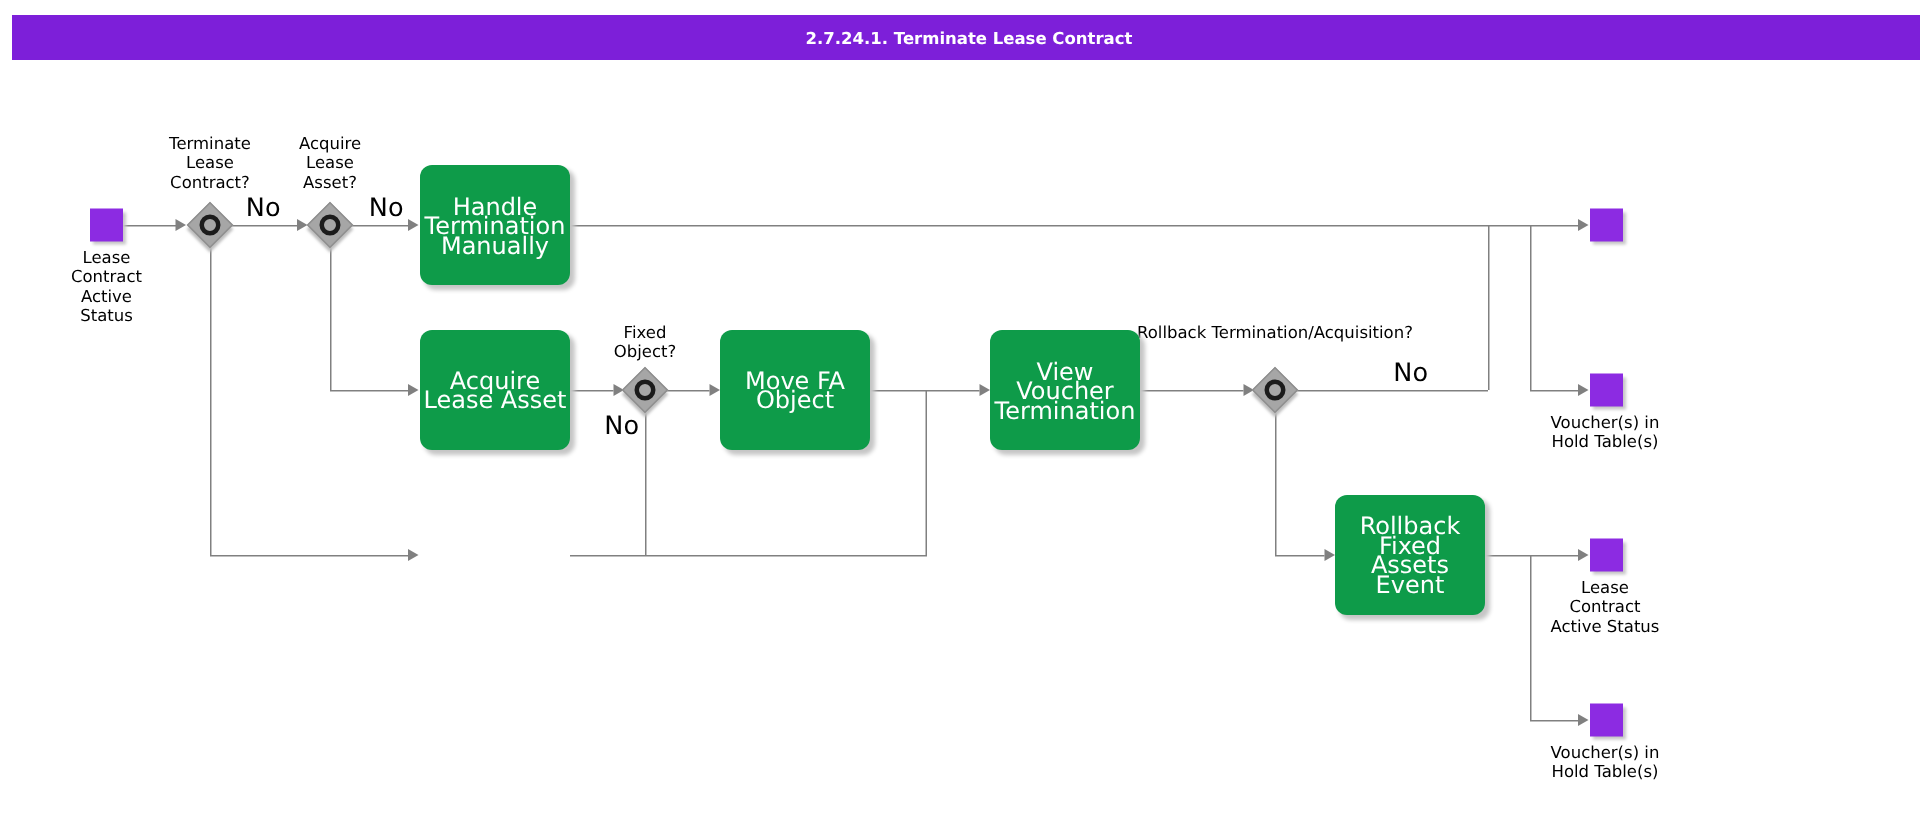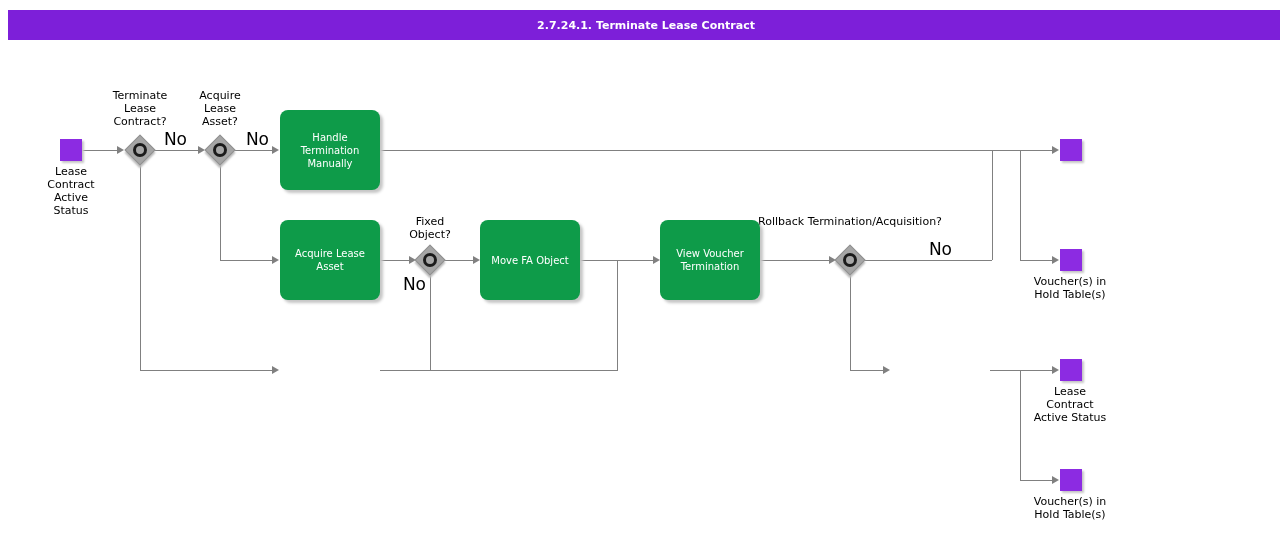--- a/index.html
+++ b/index.html
@@ -7,21 +7,21 @@
     position:relative;width:1280px;height:544px;background:#ffffff;overflow:hidden;
     font-family:"DejaVu Sans","Liberation Sans",sans-serif;color:#000;
   }
   .title-bar{
     position:absolute;left:8px;top:10px;width:1276px;height:30px;
     background:#7d1fd9;color:#ffffff;font-size:11px;font-weight:bold;
     display:flex;align-items:center;justify-content:center;
   }
   .task{
     position:absolute;width:100px;height:80px;background:#0e9b49;border-radius:8px;
-    box-shadow:3px 3px 3px #c6c6c6;color:#ffffff;font-size:10px;line-height:13px;
+    box-shadow:3px 3px 3px #c6c6c6;color:#ffffff;font-size:16px;line-height:13px;
     display:flex;align-items:center;justify-content:center;text-align:center;
     padding:2px;box-sizing:border-box;
   }
   .event{
     position:absolute;width:22px;height:22px;background:#8c2be2;
     box-shadow:2px 2px 2px #c6c6c6;
   }
   .node-label{
     position:absolute;font-size:11px;line-height:13px;text-align:center;color:#000;
   }
@@ -149,14 +149,17 @@
   </div>
   <div class="task" style="left:480px;top:220px;">
     <span>Move FA Object</span>
   </div>
   <div class="task" style="left:280px;top:220px;">
     <span>Acquire Lease Asset</span>
   </div>
   <div class="task" style="left:660px;top:220px;">
     <span>View Voucher Termination</span>
   </div>
+  <div class="task" style="left:890px;top:330px;">
+    <span>Rollback Fixed Assets Event</span>
+  </div>
 
 </div>
 
 </body></html>

